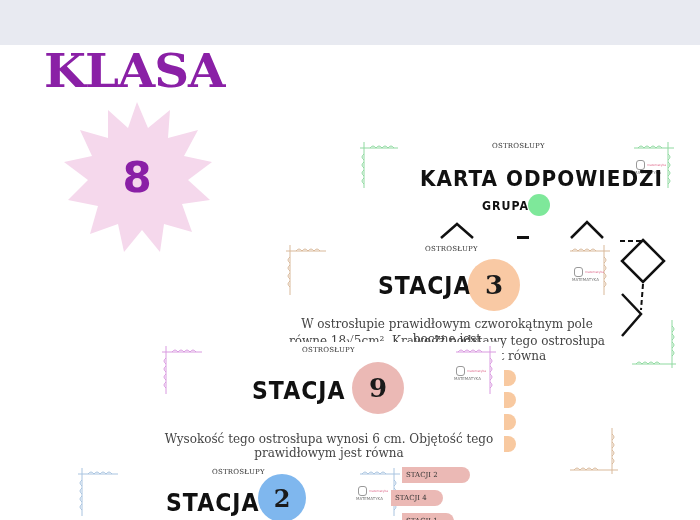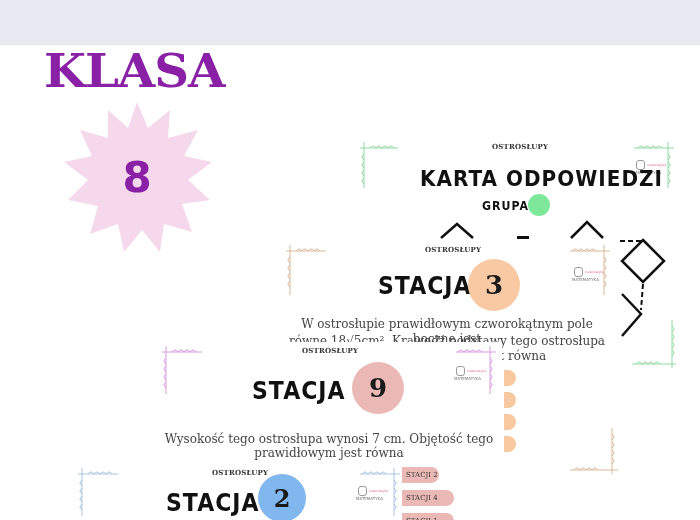--- a/index.html
+++ b/index.html
@@ -2,21 +2,21 @@
 <html><head>
 <meta charset="utf-8">
 <style>
   html,body{margin:0;padding:0;}
   body{width:700px;height:520px;position:relative;overflow:hidden;background:#ffffff;font-family:"DejaVu Serif",serif;}
   .topbar{position:absolute;left:0;top:0;width:700px;height:45px;background:#e8eaf1;}
   .klasa{position:absolute;left:44px;top:48px;font-family:"DejaVu Serif",serif;font-weight:bold;font-size:46px;color:#8a20a6;letter-spacing:-1px;line-height:1;transform:scaleX(1.05);transform-origin:left;}
   .burst{position:absolute;left:60px;top:100px;width:154px;height:154px;}
   .burst-num{position:absolute;left:60px;top:100px;width:154px;height:154px;display:flex;align-items:center;justify-content:center;font-family:"DejaVu Sans",sans-serif;font-weight:bold;font-size:42px;color:#8a20a6;}
   .card{position:absolute;background:#fff;}
-  .small-cap{position:absolute;font-family:"DejaVu Serif",serif;font-weight:bold;font-size:7px;color:#333;letter-spacing:0.2px;}
+  .small-cap{position:absolute;font-family:"DejaVu Serif",serif;font-weight:normal;font-size:7px;color:#333;letter-spacing:0.2px;}
   .big-title{position:absolute;font-family:"DejaVu Sans",sans-serif;font-weight:bold;color:#111;letter-spacing:1px;transform:scaleY(1.1);}
   .circle{position:absolute;border-radius:50%;display:flex;align-items:center;justify-content:center;font-family:"DejaVu Serif",serif;font-weight:bold;color:#1a1a1a;}
   .body-text{position:absolute;font-family:"DejaVu Serif",serif;font-size:12px;color:#444;text-align:center;line-height:15px;}
   .logo{position:absolute;width:36px;height:20px;}
   .logo .face{position:absolute;left:2px;top:0;width:7px;height:8px;border:1px solid #999;border-radius:3px;}
   .logo .txt{position:absolute;left:0;top:10px;font-family:"DejaVu Sans",sans-serif;font-size:4px;color:#777;white-space:nowrap;}
   .logo .pink{position:absolute;left:13px;top:3px;font-family:"DejaVu Sans",sans-serif;font-size:3px;color:#e07090;white-space:nowrap;}
   .half{position:absolute;width:12px;height:16px;background:#f8c9a0;border-radius:0 8px 8px 0;}
   .pill{position:absolute;height:16px;background:#ebb9b5;border-radius:0 9px 9px 0;font-family:"DejaVu Serif",serif;font-size:7px;color:#333;display:flex;align-items:center;padding-left:4px;box-sizing:border-box;}
   svg{position:absolute;overflow:visible;}
@@ -137,21 +137,21 @@
     </g>
   </svg>
   <div class="small-cap" style="left:146px;top:4px;">OSTROSŁUPY</div>
   <div class="logo" style="left:298px;top:24px;">
     <div class="face"></div>
     <div class="pink">matematyka</div>
     <div class="txt">MATEMATYKA</div>
   </div>
   <div class="big-title" style="left:96px;top:36px;font-size:22px;">STACJA</div>
   <div class="circle" style="left:196px;top:20px;width:52px;height:52px;background:#ebb9b5;font-size:26px;">9</div>
-  <div class="body-text" style="left:0;top:90px;width:346px;">Wysokość tego ostrosłupa wynosi 7 cm. Objętość tego</div>
+  <div class="body-text" style="left:0;top:90px;width:346px;">Wysokość tego ostrosłupa wynosi 6 cm. Objętość tego</div>
   <div class="body-text" style="left:0;top:104px;width:346px;">prawidłowym jest równa</div>
 </div>
 
 <svg width="50" height="50" style="left:570px;top:426px;">
   <g stroke="#d9b99a" fill="none" stroke-width="1">
     <line x1="0" y1="44" x2="48" y2="44"></line>
       <line x1="42" y1="2" x2="42" y2="48"></line>
     <path d="M4 44 q3 -4 6 0 M10 44 q3 -4 6 0 M16 44 q3 -4 6 0 M22 44 q3 -4 6 0"></path>
     <path d="M42 8 q4 3 0 6 M42 16 q4 3 0 6 M42 24 q4 3 0 6 M42 32 q4 3 0 6"></path>
   </g>
@@ -177,15 +177,15 @@
   <div class="small-cap" style="left:140px;top:6px;">OSTROSŁUPY</div>
   <div class="logo" style="left:284px;top:24px;">
     <div class="face"></div>
     <div class="pink">matematyka</div>
     <div class="txt">MATEMATYKA</div>
   </div>
   <div class="big-title" style="left:94px;top:28px;font-size:22px;">STACJA</div>
   <div class="circle" style="left:186px;top:12px;width:48px;height:48px;background:#7fb7ee;font-size:24px;">2</div>
 </div>
 
-<div class="pill" style="left:402px;top:467px;width:37px;">STACJI 2</div>
-<div class="pill" style="left:402px;top:490px;width:52px;">STACJI 4</div>
+<div class="pill" style="left:402px;top:467px;width:68px;">STACJI 2</div>
+<div class="pill" style="left:391px;top:490px;width:52px;">STACJI 4</div>
 <div class="pill" style="left:402px;top:513px;width:52px;">STACJI 1</div>
 
 </body></html>

